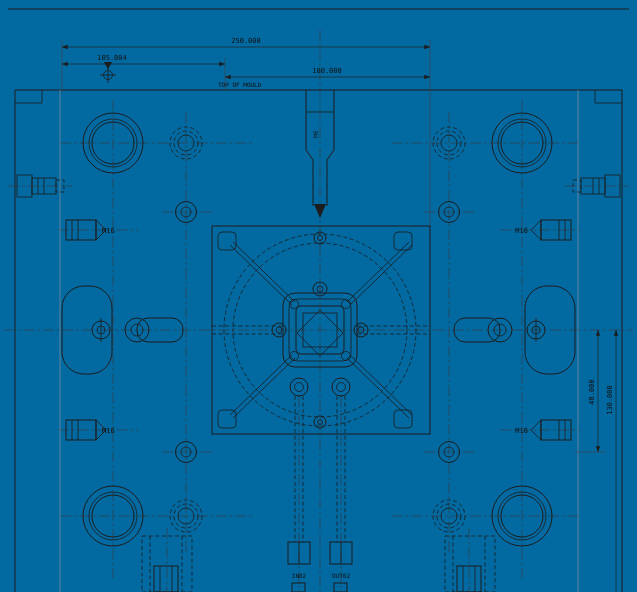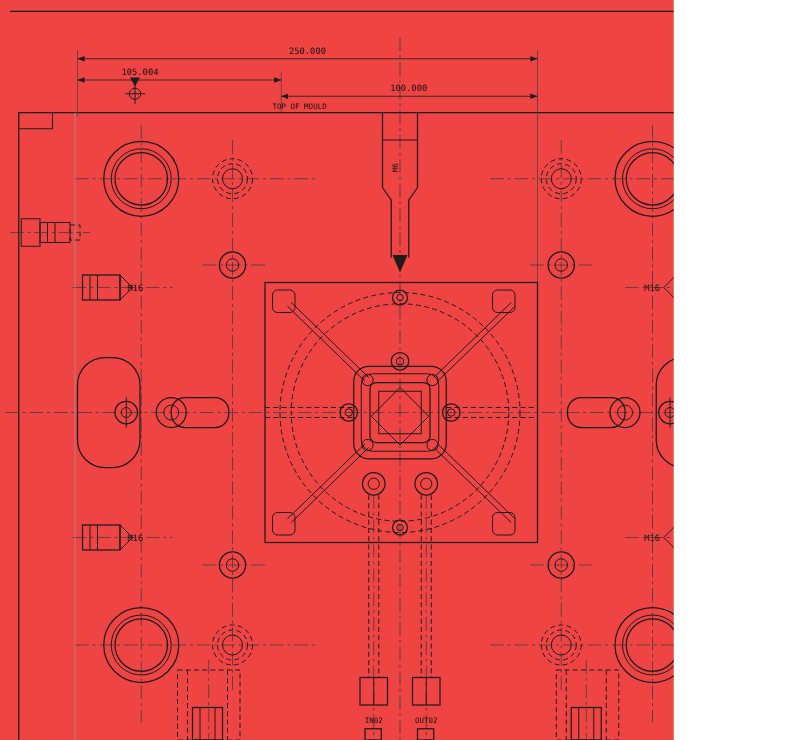--- a/index.html
+++ b/index.html
@@ -1,16 +1,16 @@
 <!DOCTYPE html>
 <html><head>
 <meta charset="utf-8">
 <style>
   html,body{margin:0;padding:0;background:#ffffff;}
-  #stage{position:relative;width:539px;height:592px;background:#ef4444;overflow:hidden;
+  #stage{position:relative;width:637px;height:592px;background:#0369a1;overflow:hidden;
          font-family:"DejaVu Sans Mono","Liberation Mono",monospace;}
   svg{display:block;}
   .ln{fill:none;stroke:#1c1c1c;stroke-width:1;}
   .md{fill:none;stroke:#1c1c1c;stroke-width:.8;}
   .thin{fill:none;stroke:#444444;stroke-width:.6;}
   .lt{fill:none;stroke:#9a9a9a;stroke-width:.6;}
   .dash{fill:none;stroke:#1c1c1c;stroke-width:.8;stroke-dasharray:4 2.6;}
   .cl{fill:none;stroke:#3a3a3a;stroke-width:.6;stroke-dasharray:11 3 2.5 3;}
   .dim{fill:none;stroke:#222222;stroke-width:.7;}
   .txt{font-family:"DejaVu Sans Mono","Liberation Mono",monospace;font-size:7px;fill:#111111;}

